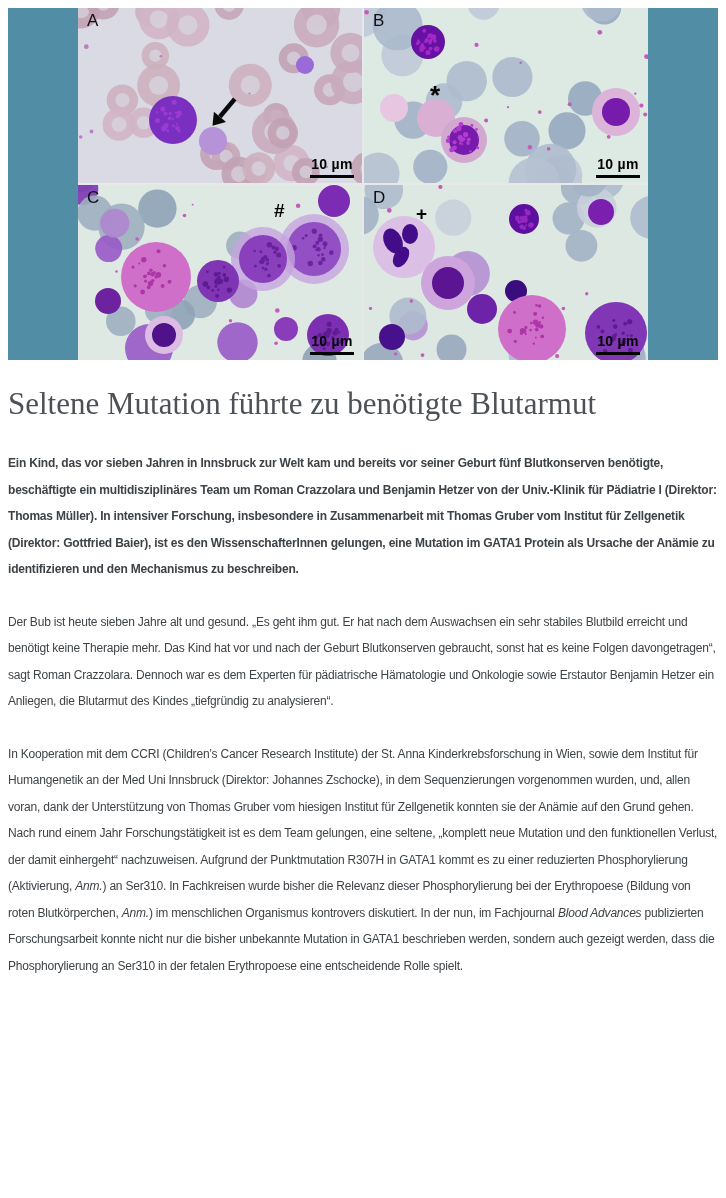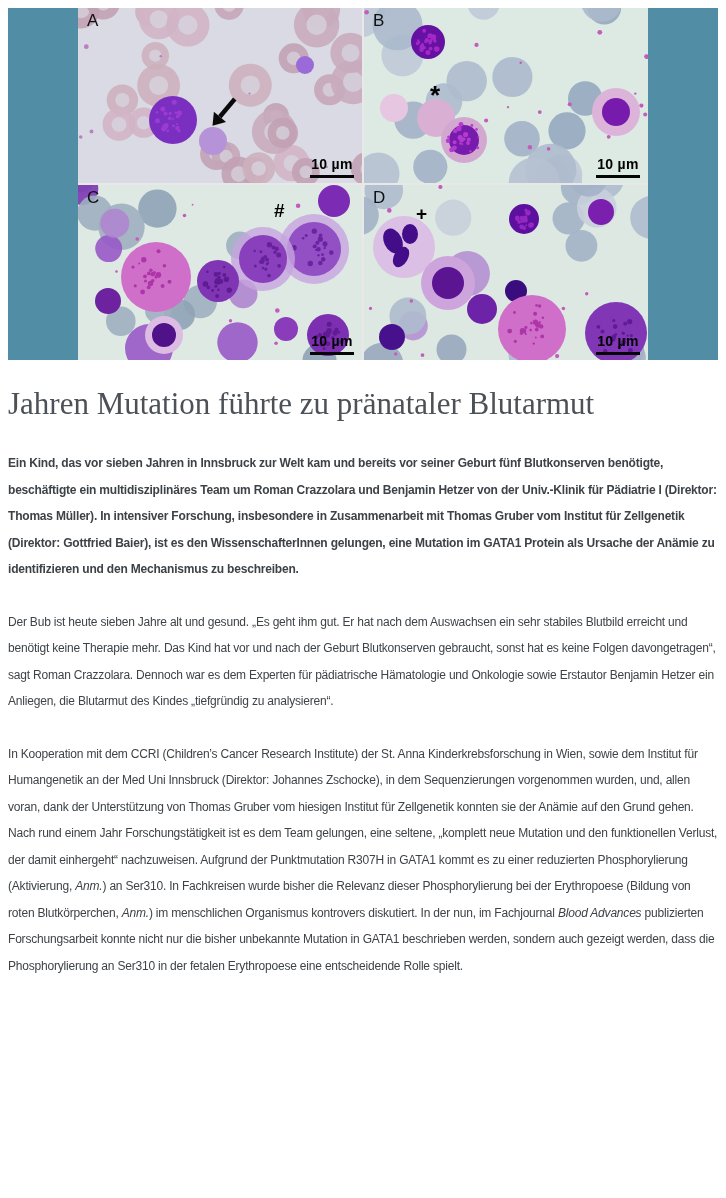--- a/index.html
+++ b/index.html
@@ -526,21 +526,21 @@
         <span class="psym sym-d">+</span>
         <div class="scalebar">
           <span class="scaletext">10 µm</span>
           <div class="bar"></div>
         </div>
       </div>
 
     </div>
   </div>
 
-  <h1>Jahren Mutation führte zu pränataler Blutarmut</h1>
+  <h1>Seltene Mutation führte zu benötigte Blutarmut</h1>
 
   <p class="intro">Ein Kind, das vor sieben Jahren in Innsbruck zur Welt kam und bereits vor seiner Geburt fünf Blutkonserven benötigte, beschäftigte ein multidisziplinäres Team um Roman Crazzolara und Benjamin Hetzer von der Univ.-Klinik für Pädiatrie I (Direktor: Thomas Müller). In intensiver Forschung, insbesondere in Zusammenarbeit mit Thomas Gruber vom Institut für Zellgenetik (Direktor: Gottfried Baier), ist es den WissenschafterInnen gelungen, eine Mutation im GATA1 Protein als Ursache der Anämie zu identifizieren und den Mechanismus zu beschreiben.</p>
 
   <p>Der Bub ist heute sieben Jahre alt und gesund. „Es geht ihm gut. Er hat nach dem Auswachsen ein sehr stabiles Blutbild erreicht und benötigt keine Therapie mehr. Das Kind hat vor und nach der Geburt Blutkonserven gebraucht, sonst hat es keine Folgen davongetragen“, sagt Roman Crazzolara. Dennoch war es dem Experten für pädiatrische Hämatologie und Onkologie sowie Erstautor Benjamin Hetzer ein Anliegen, die Blutarmut des Kindes „tiefgründig zu analysieren“.</p>
 
   <p><span>In Kooperation mit dem CCRI (Children’s Cancer Research Institute) der St. Anna Kinderkrebsforschung in Wien, sowie dem Institut für Humangenetik an der Med Uni Innsbruck (Direktor: Johannes Zschocke), in dem Sequenzierungen vorgenommen wurden, und, allen voran, dank der Unterstützung von Thomas Gruber vom hiesigen Institut für Zellgenetik konnten sie der Anämie auf den Grund gehen. Nach rund einem Jahr Forschungstätigkeit ist es dem Team gelungen, eine seltene, „komplett neue Mutation und den funktionellen Verlust, der damit einhergeht“ nachzuweisen. Aufgrund der Punktmutation R307H in GATA1 kommt es zu einer reduzierten Phosphorylierung (Aktivierung, </span><em>Anm.</em><span>) an Ser310. In Fachkreisen wurde bisher die Relevanz dieser Phosphorylierung bei der Erythropoese (Bildung von roten Blutkörperchen, </span><em>Anm.</em><span>) im menschlichen Organismus kontrovers diskutiert. In der nun, im Fachjournal </span><em>Blood Advances</em><span> publizierten Forschungsarbeit konnte nicht nur die bisher unbekannte Mutation in GATA1 beschrieben werden, sondern auch gezeigt werden, dass die Phosphorylierung an Ser310 in der fetalen Erythropoese eine entscheidende Rolle spielt.</span></p>
 
 </div>
 
 </body></html>

